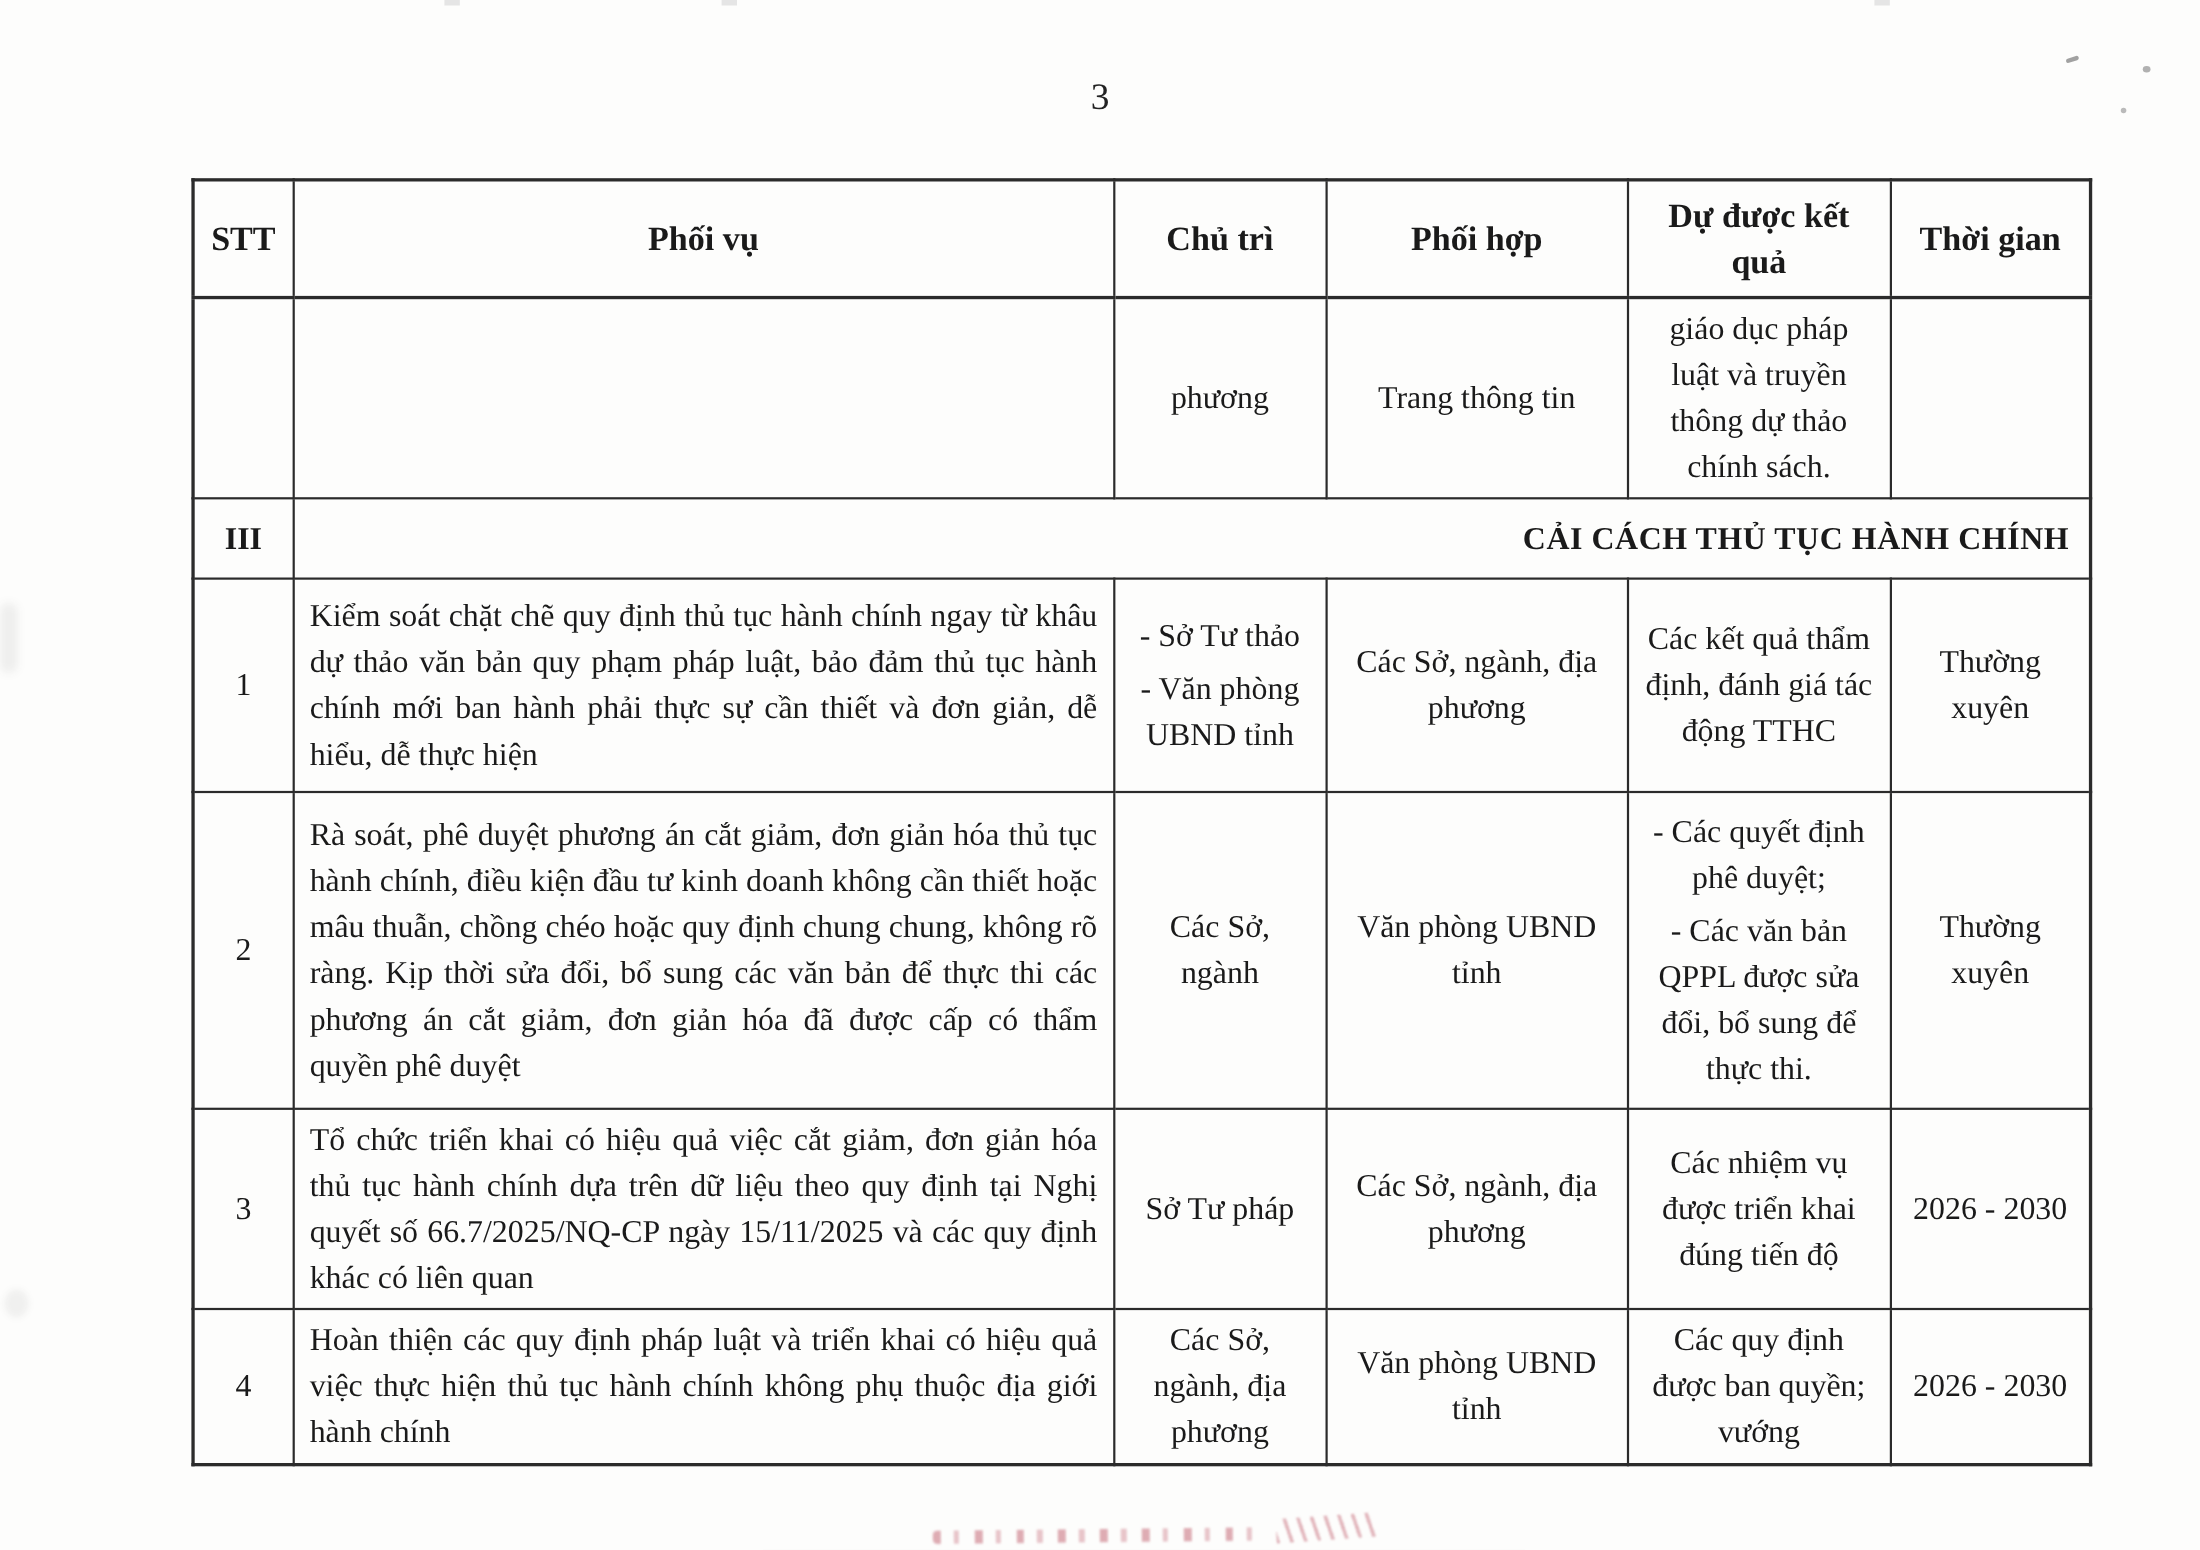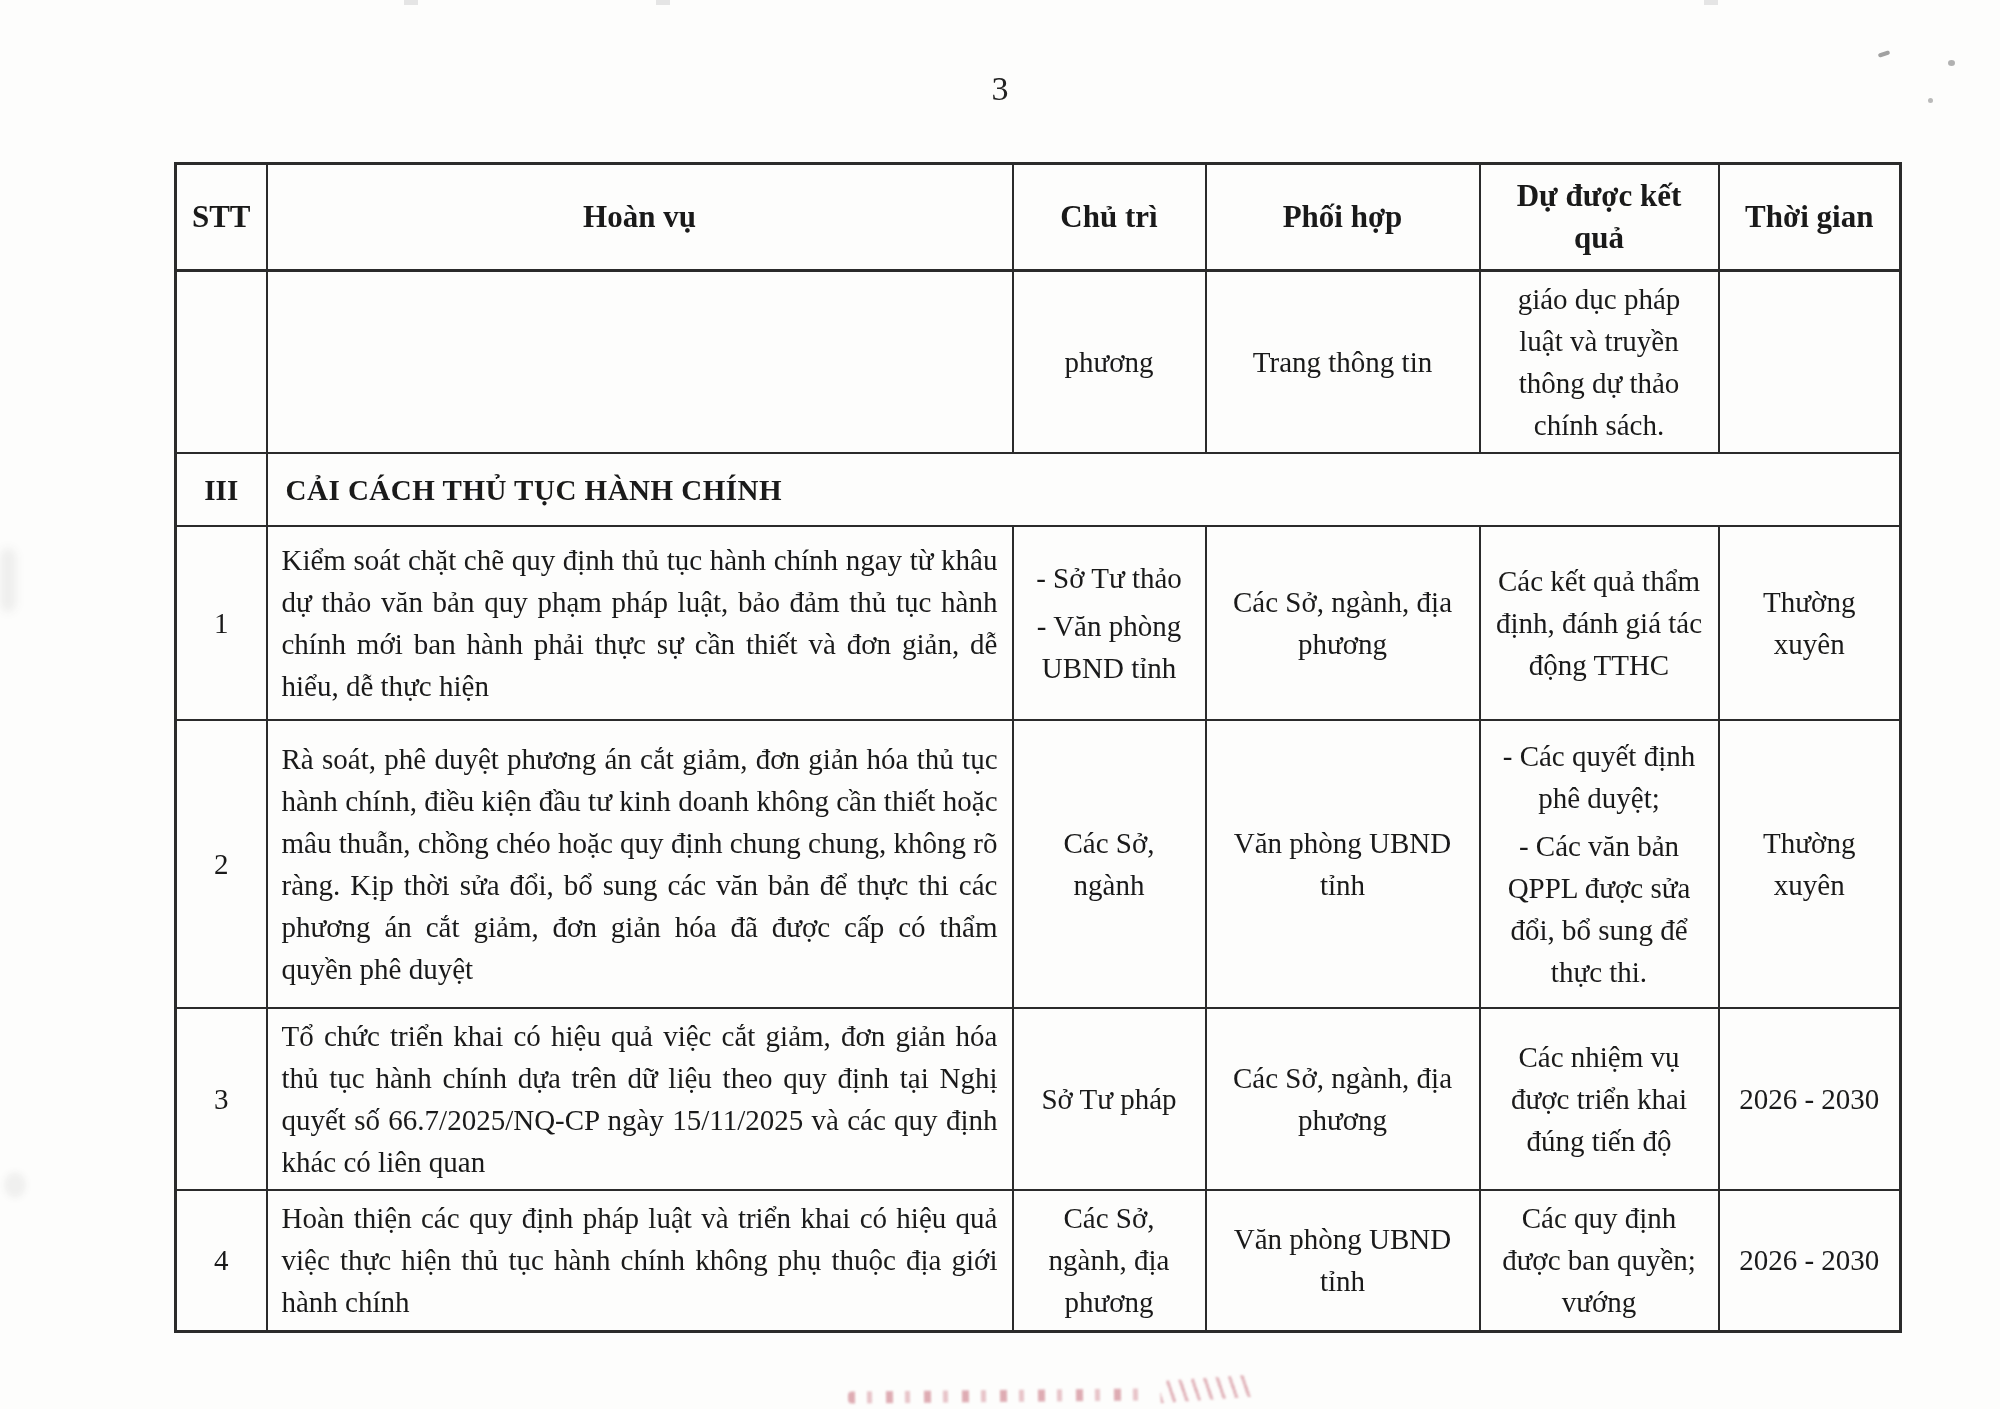--- a/index.html
+++ b/index.html
@@ -38,21 +38,21 @@
   table.plan{border:3px solid var(--line);}
   tr.header-row th{
     font-size:31px;font-weight:bold;text-align:center;
     border-bottom-width:3px;line-height:1.35;padding:10px 8px;
   }
   .cell-center{text-align:center;}
   .cell-task{text-align:justify;padding:8px 20px;}
   .v-top{vertical-align:top;padding-top:16px;}
   tr.section-row td{padding:8px 18px;}
   .section-no{font-weight:bold;font-size:32px;text-align:center;}
-  .section-title{font-weight:bold;font-size:33px;letter-spacing:.5px;text-align:left;}
+  .section-title{font-weight:bold;font-size:33px;letter-spacing:.5px;text-align:right;}
   .stt-cell{text-align:center;font-size:30px;}
   .cell-line{margin:6px 0;}
   .du-kien{line-height:1.5;}
   
   .artifact{position:absolute;pointer-events:none;}
   .red-ink{
     left:848px;top:1390px;width:300px;height:12px;
     background:repeating-linear-gradient(90deg,
       rgba(176,51,70,.40) 0 7px, rgba(176,51,70,0) 7px 19px,
       rgba(176,51,70,.28) 19px 24px, rgba(176,51,70,0) 24px 38px);
@@ -85,21 +85,21 @@
       <col style="width:746px">
       <col style="width:193px">
       <col style="width:274px">
       <col style="width:239px">
       <col style="width:182px">
     </colgroup>
 
     <tbody>
         <tr class="header-row" style="height:100px">
       <th>STT</th>
-      <th>Hoàn vụ</th>
+      <th>Phối vụ</th>
       <th>Chủ trì</th>
       <th>Phối hợp</th>
       <th>Dự được kết quả</th>
       <th>Thời gian</th>
     </tr>
 
     <tr style="height:183px">
       <td></td>
       <td></td>
       <td class="cell-center v-top">phương</td>

